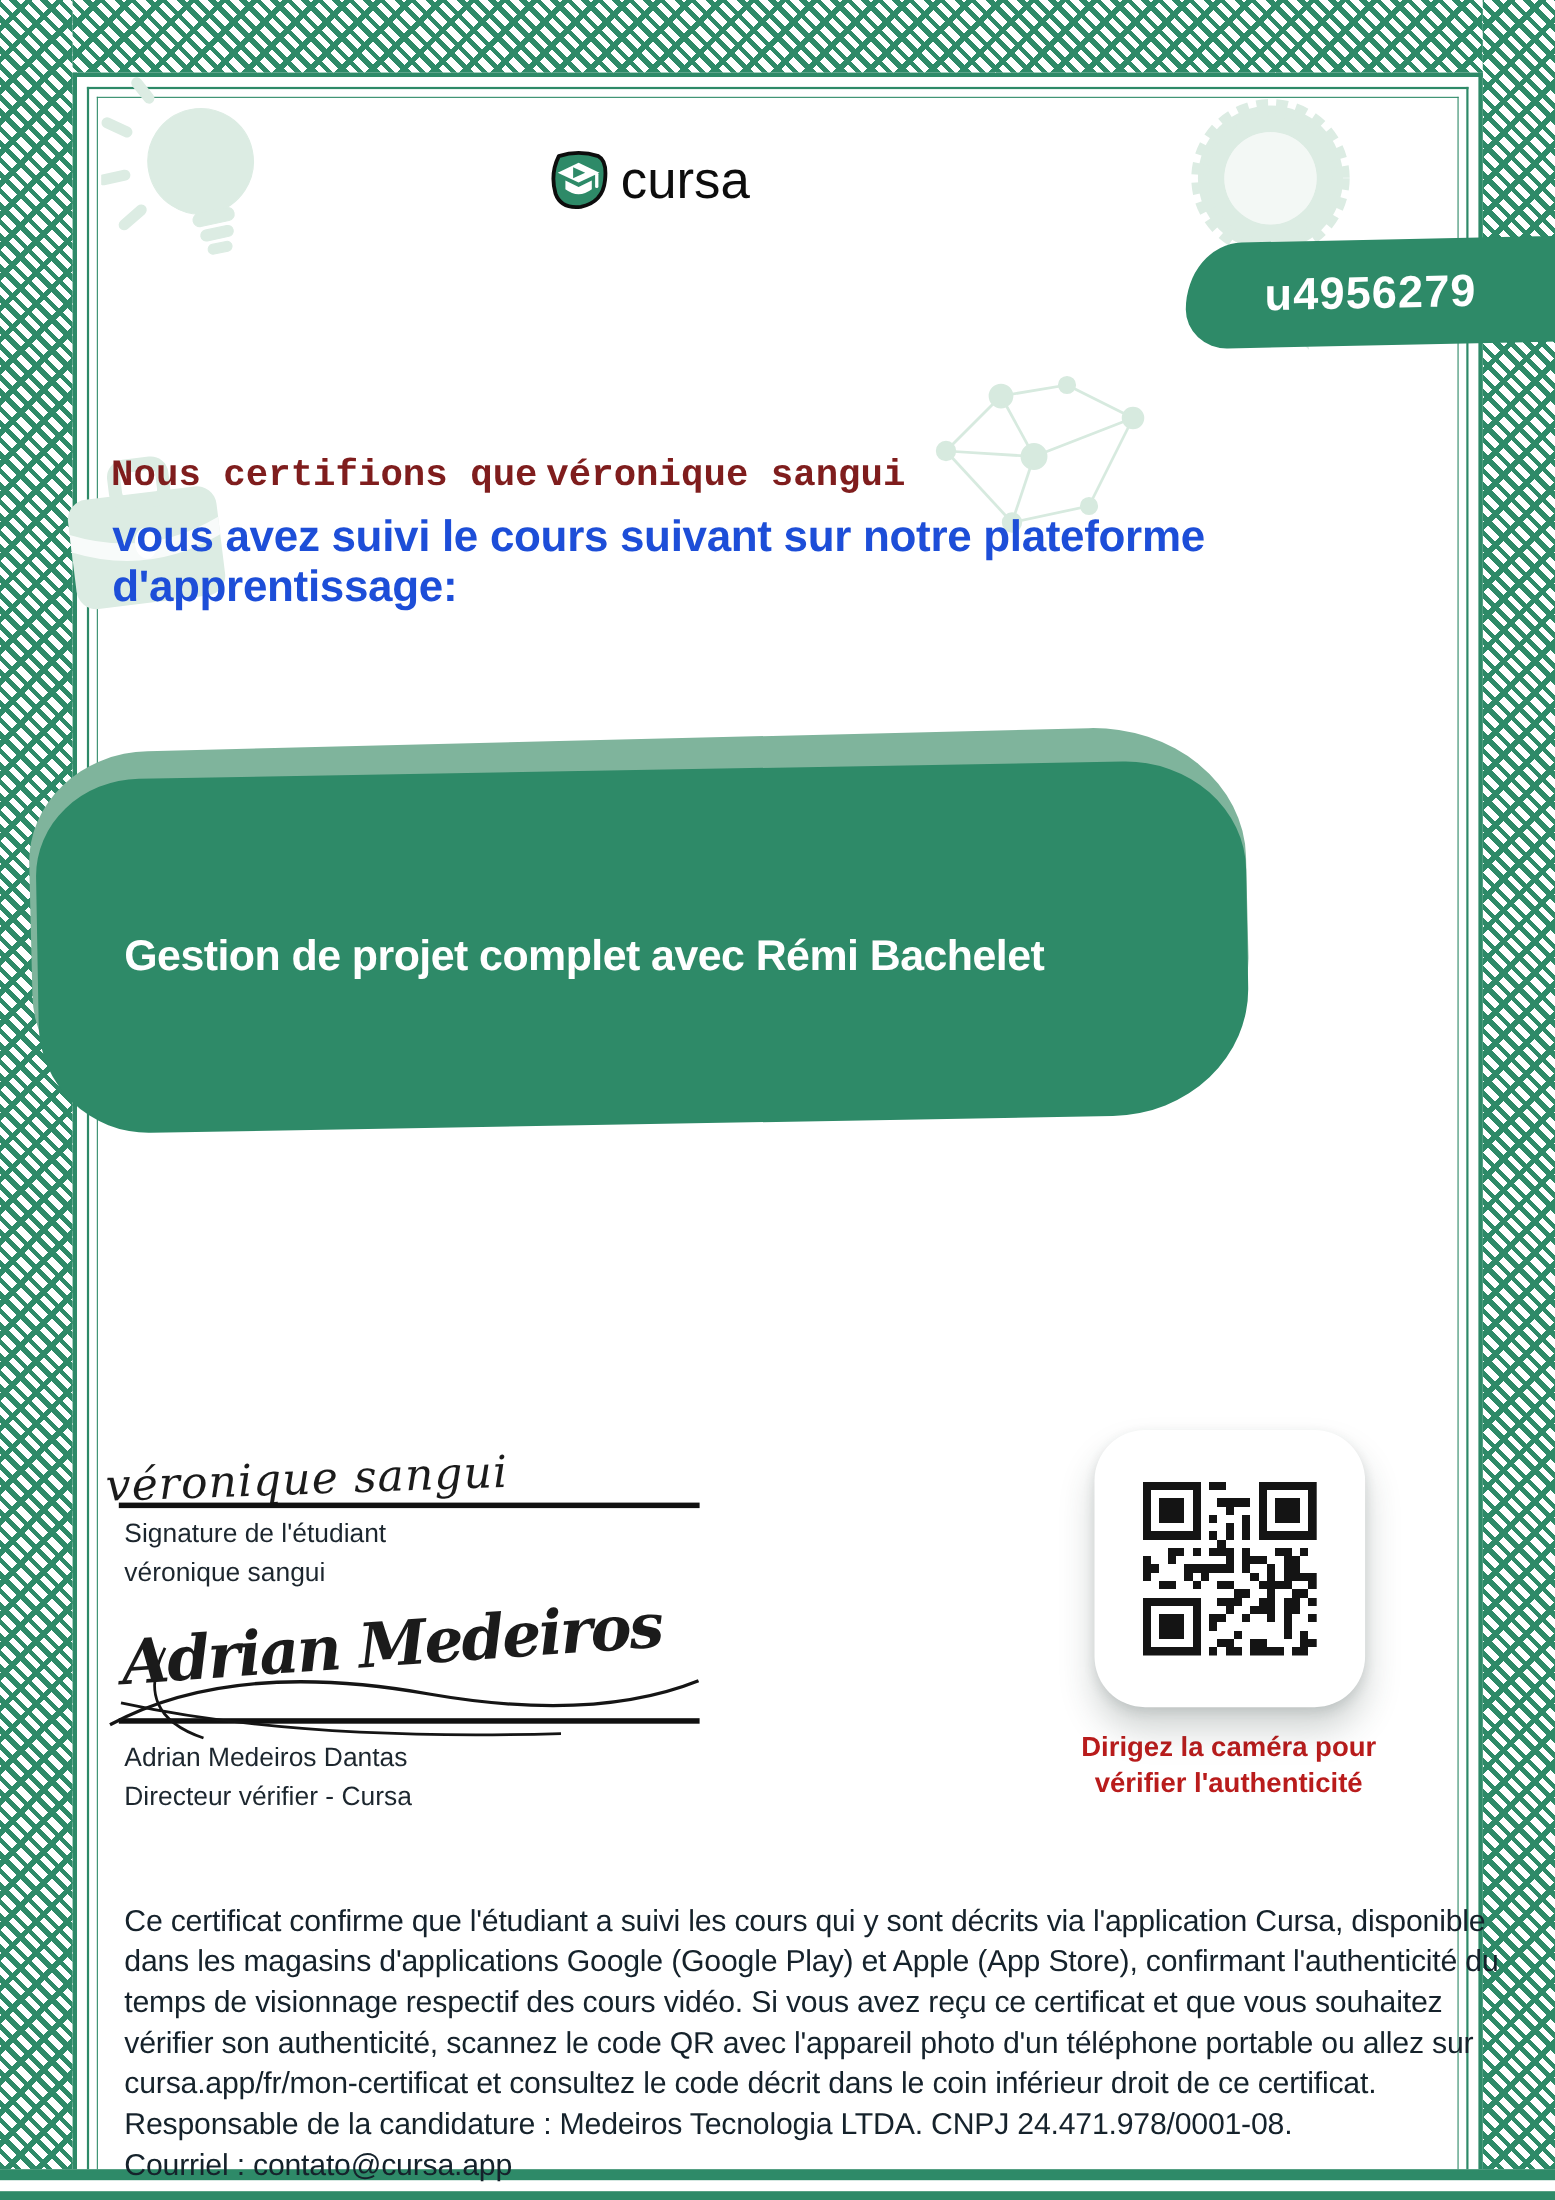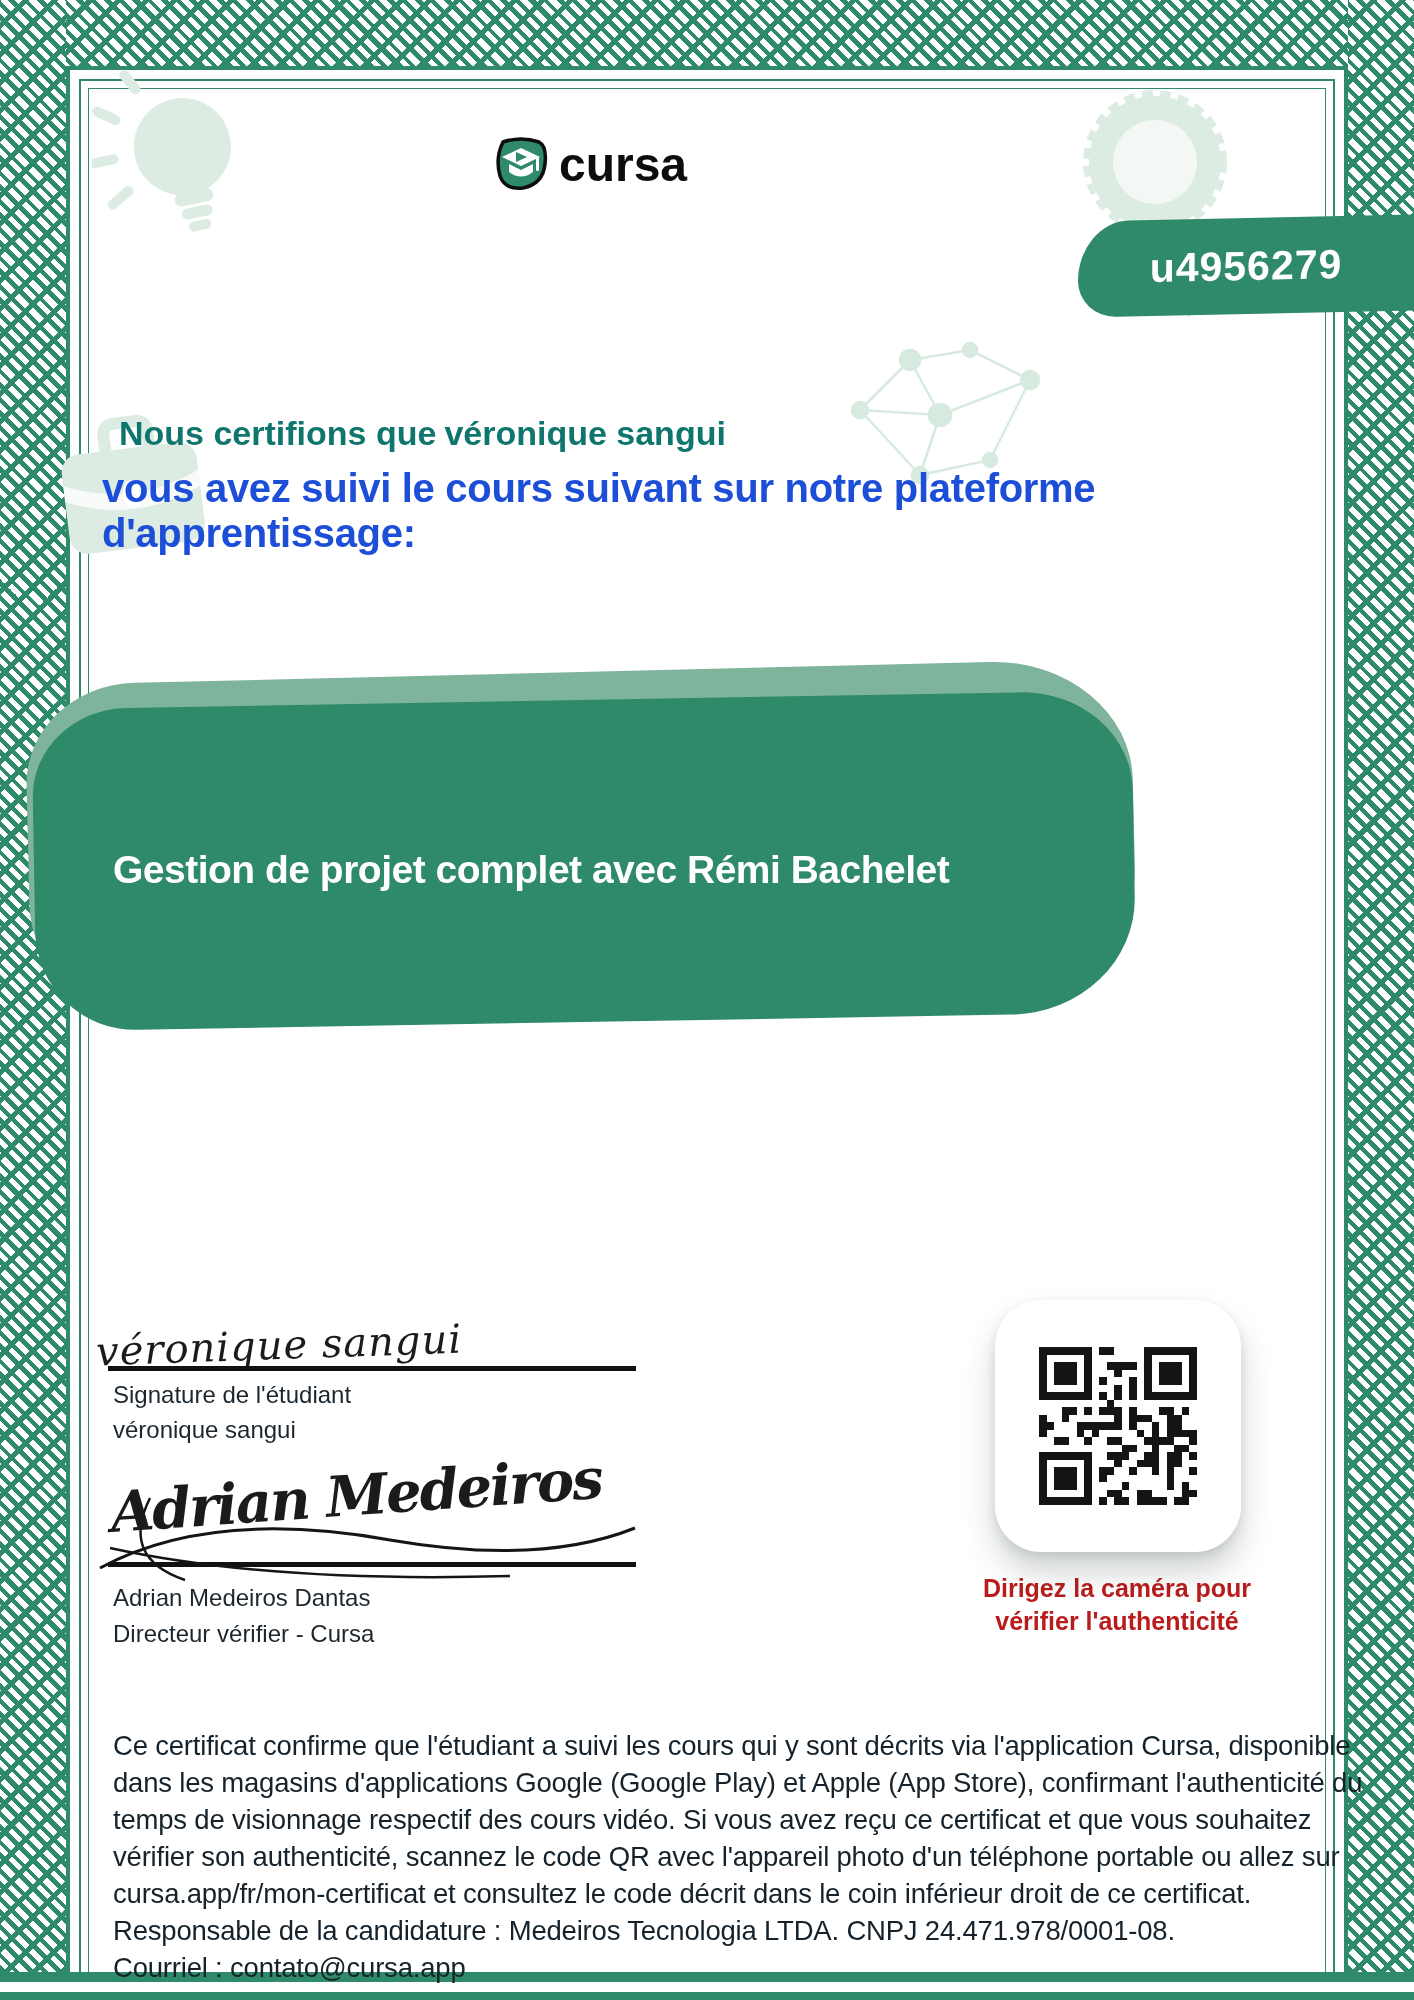--- a/index.html
+++ b/index.html
@@ -17,29 +17,29 @@
   .bbar1{position:absolute;left:0;top:1972px;width:1414px;height:10px;background:#2e8a68;}
   .bbar2{position:absolute;left:0;top:1992px;width:1414px;height:8px;background:#2e8a68;}
   .frame{position:absolute;pointer-events:none;}
   .f1{left:66px;right:66px;top:66px;bottom:28px;border:4px solid #2e8a68;border-bottom:none;}
   .f2{left:79px;right:79px;top:79px;bottom:28px;border:2.5px solid #2e8a68;border-bottom:none;}
   .f3{left:88px;right:88px;top:88px;bottom:28px;border:1.5px solid #2e8a68;border-bottom:none;}
   
   .wm{position:absolute;opacity:1;}
   
   .logo-row{position:absolute;left:30px;top:136px;width:1120px;display:flex;align-items:center;justify-content:center;gap:10px;}
-  .brand-text{font-size:48px;font-weight:bold;color:#0d0d0d;letter-spacing:0px;}
+  .brand-text{font-size:48px;font-weight:normal;color:#0d0d0d;letter-spacing:0px;}
   .cert-title{position:absolute;left:30px;top:182px;width:1120px;text-align:center;
       font-size:100px;font-weight:bold;color:#0b0b0b;letter-spacing:-3px;-webkit-text-stroke:2.5px #0b0b0b;}
   .id-badge{position:absolute;left:1078px;top:218px;width:336px;height:96px;background:#2e8a68;
       border-radius:56px 0 0 42px / 66px 0 0 40px;transform:skewY(-1.2deg);z-index:6;
       display:flex;align-items:center;justify-content:center;}
   .id-badge span{color:#fff;font-size:41px;font-weight:bold;letter-spacing:1px;}
   
-  .intro1{position:absolute;left:119px;top:414px;font-size:34px;font-weight:bold;color:#0f766e;}
+  .intro1{position:absolute;left:101px;top:414px;font-size:34px;font-weight:bold;color:#7f1d1d;font-family:Liberation Mono, monospace;}
   .intro1 .student{margin-left:8px;}
   .intro2{position:absolute;left:102px;top:466px;font-size:40px;font-weight:bold;color:#1d4ed8;letter-spacing:-0.3px;}
   
   .banner-echo{position:absolute;left:28px;top:672px;width:1106px;height:330px;background:#7fb49c;
       border-radius:110px 140px 130px 120px / 100px 120px 120px 110px;transform:rotate(-1.4deg);z-index:4;}
   .banner-main{position:absolute;left:34px;top:700px;width:1100px;height:322px;background:#2e8a68;
       border-radius:95px 110px 125px 100px / 88px 100px 115px 100px;transform:rotate(-1deg);z-index:5;}
   .course-title{position:absolute;left:113px;top:800px;z-index:6;color:#fff;font-size:39px;font-weight:bold;letter-spacing:-0.5px;margin-top:48px;}
   .course-sub{position:absolute;left:113px;top:884px;z-index:6;color:#fff;font-size:30px;font-weight:bold;letter-spacing:-0.3px;}
   

